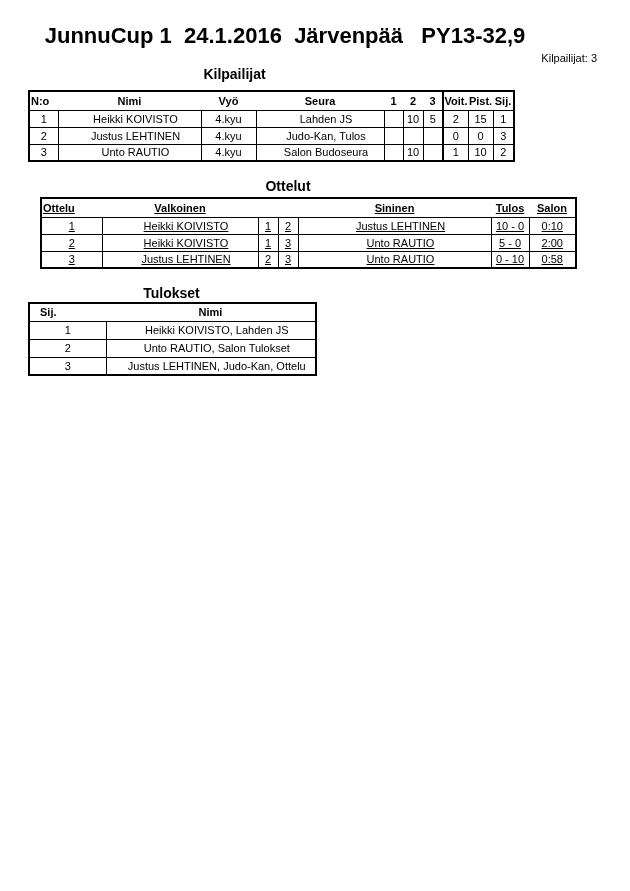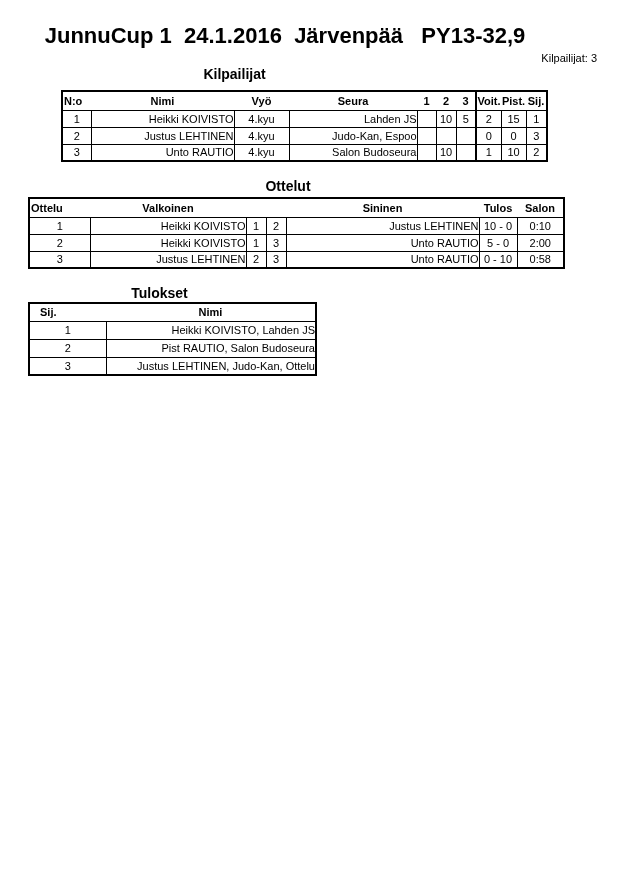--- a/index.html
+++ b/index.html
@@ -22,31 +22,31 @@
     position: absolute; top: 52px; right: 33px;
     font-size: 11px; font-weight: normal;
   }
   .section-title {
     position: absolute;
     font-size: 14px; font-weight: bold;
     text-align: center;
   }
   #competitors-title { top: 66px; left: 28px; width: 413px; }
   #matches-title     { top: 178px; left: 28px; width: 520px; }
-  #results-title     { top: 285px; left: 16px; width: 287px; }
+  #results-title     { top: 285px; left: 28px; width: 287px; }
 
   table {
     position: absolute;
     border-collapse: collapse;
     table-layout: fixed;
     border: 2px solid #000000;
     background: #ffffff;
   }
-  #competitors-table { top: 90px;  left: 28px; width: 485px; margin-left: 33px; }
-  #matches-table     { top: 197px; left: 28px; width: 535px; }
+  #competitors-table { top: 90px;  left: 28px; width: 485px; }
+  #matches-table     { top: 197px; left: 40px; width: 535px; text-decoration: underline; }
   #results-table     { top: 302px; left: 28px; width: 287px; }
 
   th, td {
     font-size: 11px;
     padding: 0;
     text-align: center;
     vertical-align: middle;
     white-space: nowrap;
     overflow: hidden;
   }
@@ -57,21 +57,21 @@
     height: 19px;
   }
   td {
     border: 1px solid #000000;
     height: 17px;
     font-weight: normal;
   }
   #results-table th { height: 18px; }
   #results-table td { height: 18px; }
 
-  .left   { text-align: right; padding-left: 12px; }
+  .left   { text-align: center; padding-left: 12px; }
   .hleft  { text-align: left; padding-left: 1px; }
   .hleft10{ text-align: left; padding-left: 10px; }
   .thick-left { border-left: 2px solid #000000 !important; }
 </style>
 </head>
 <body>
 
 <div class="page-title">JunnuCup 1  24.1.2016  Järvenpää   PY13-32,9</div>
 <div class="competitors-note">Kilpailijat: 3</div>
 
@@ -112,21 +112,21 @@
     <td>10</td>
     <td>5</td>
     <td class="thick-left">2</td>
     <td>15</td>
     <td>1</td>
   </tr>
   <tr>
     <td>2</td>
     <td class="left">Justus LEHTINEN</td>
     <td>4.kyu</td>
-    <td class="left">Judo-Kan, Espoo</td>
+    <td class="left">Judo-Kan, Tulos</td>
     <td></td>
     <td></td>
     <td></td>
     <td class="thick-left">0</td>
     <td>0</td>
     <td>3</td>
   </tr>
   <tr>
     <td>3</td>
     <td class="left">Unto RAUTIO</td>
@@ -205,20 +205,20 @@
       <tr>
     <th class="hleft10">Sij.</th>
     <th>Nimi</th>
   </tr>
   <tr>
     <td>1</td>
     <td class="left">Heikki KOIVISTO, Lahden JS</td>
   </tr>
   <tr>
     <td>2</td>
-    <td class="left">Pist RAUTIO, Salon Budoseura</td>
+    <td class="left">Unto RAUTIO, Salon Tulokset</td>
   </tr>
   <tr>
     <td>3</td>
     <td class="left">Justus LEHTINEN, Judo-Kan, Ottelu</td>
   </tr>
 </tbody>
   </table>
 
 </body></html>

